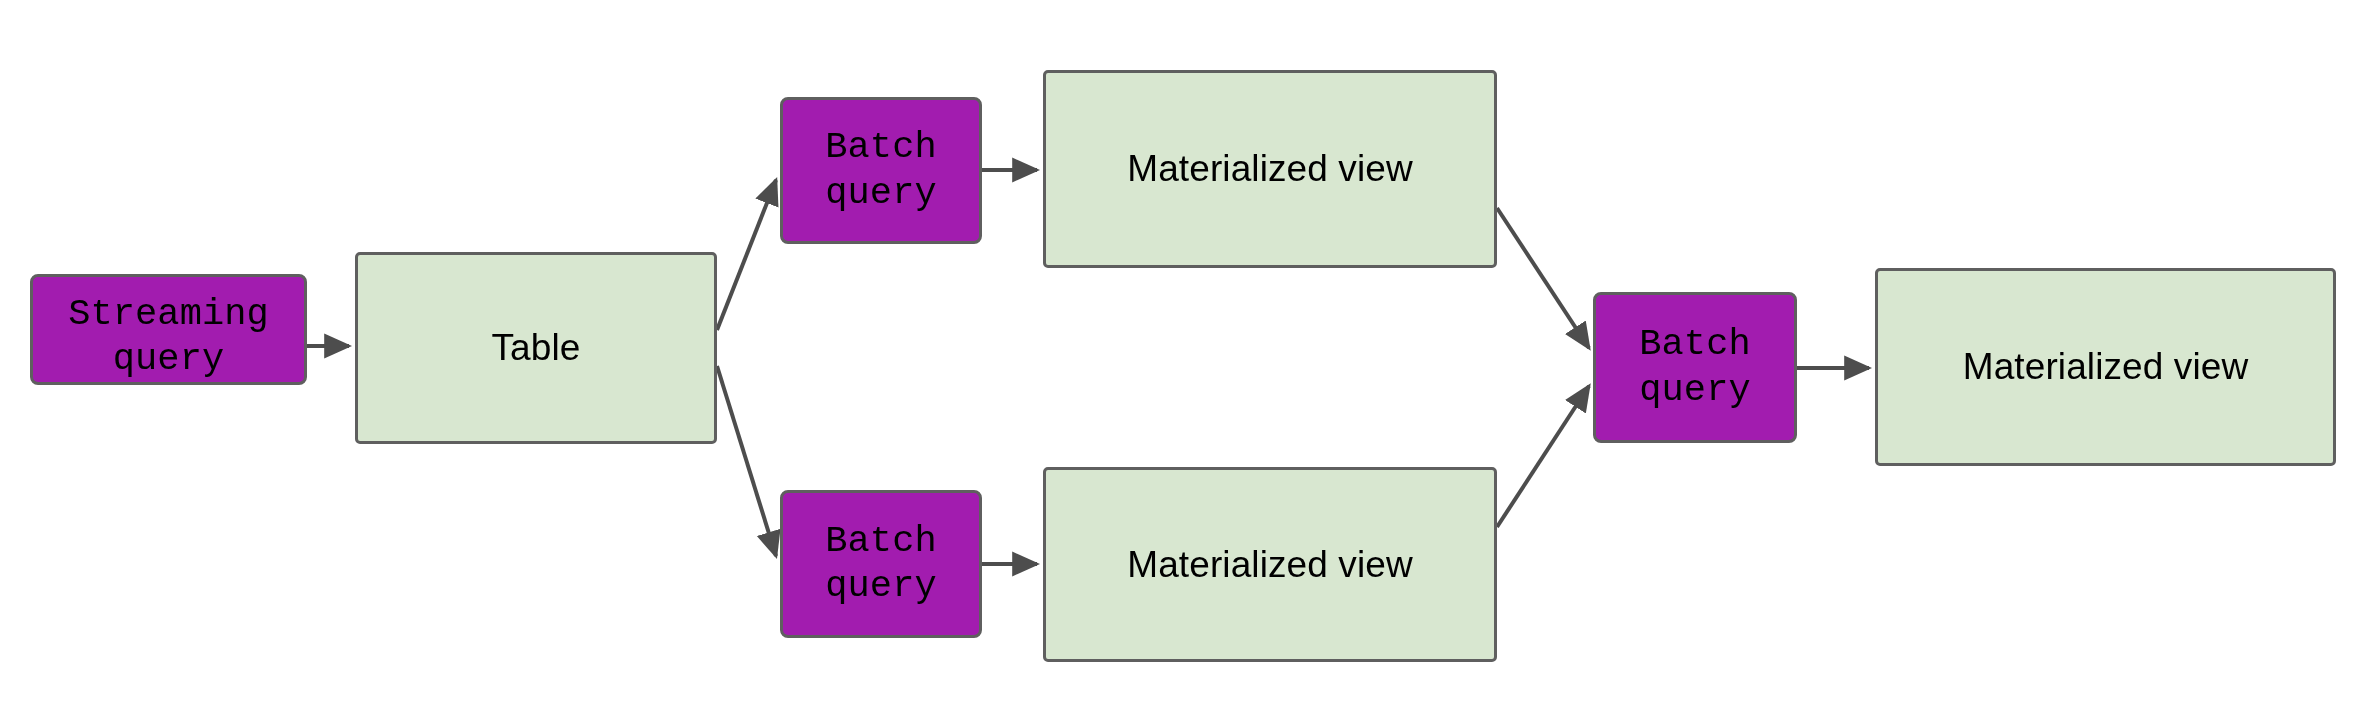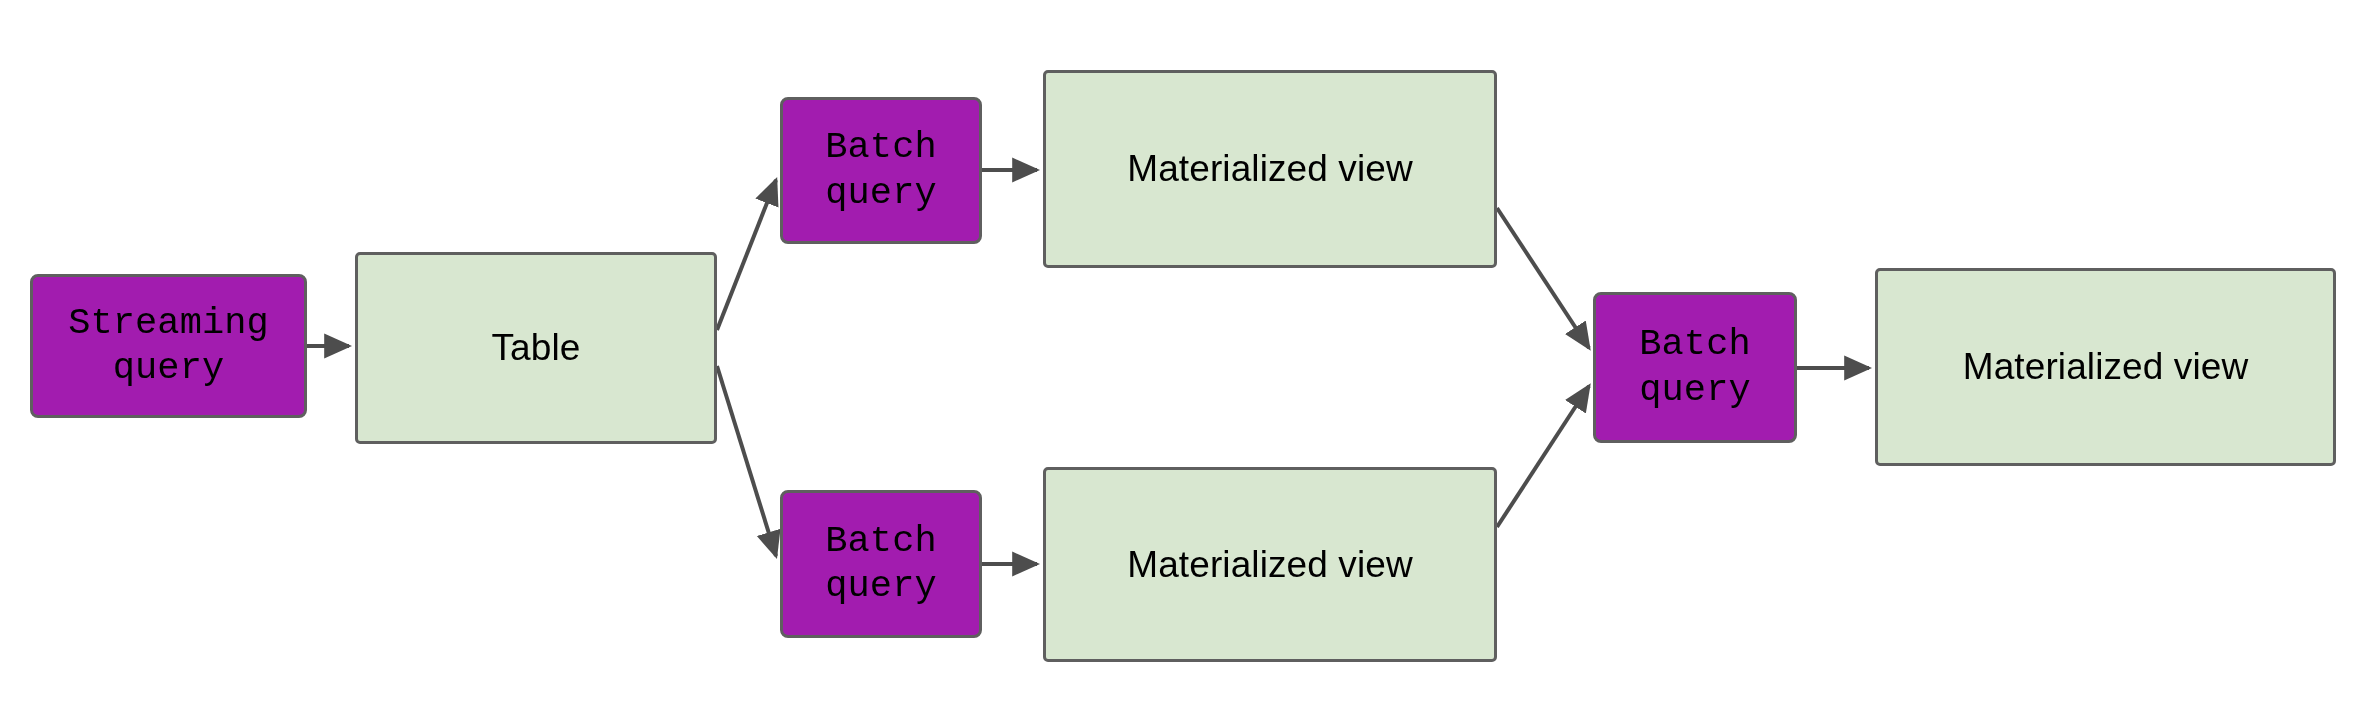--- a/index.html
+++ b/index.html
@@ -78,21 +78,21 @@
 
     <line x1="982" y1="564" x2="1037" y2="564" stroke="#4d4d4d" stroke-width="4" marker-end="url(#arrowhead)"></line>
 
     <line x1="1497" y1="208" x2="1589" y2="348" stroke="#4d4d4d" stroke-width="4" marker-end="url(#arrowhead)"></line>
 
     <line x1="1497" y1="527" x2="1589" y2="386" stroke="#4d4d4d" stroke-width="4" marker-end="url(#arrowhead)"></line>
 
     <line x1="1797" y1="368" x2="1869" y2="368" stroke="#4d4d4d" stroke-width="4" marker-end="url(#arrowhead)"></line>
   </svg>
 
-  <div class="node process" style="left:30px; top:274px; width:277px; height:144px;">
+  <div class="node process" style="left:30px; top:274px; width:277px; height:111px;align-items:flex-end;">
     <span class="label">Streaming
 query</span>
   </div>
 
   <div class="node store" style="left:355px; top:252px; width:362px; height:192px;">
     <span class="label">Table</span>
   </div>
 
   <div class="node process" style="left:780px; top:97px; width:202px; height:147px;">
     <span class="label">Batch

